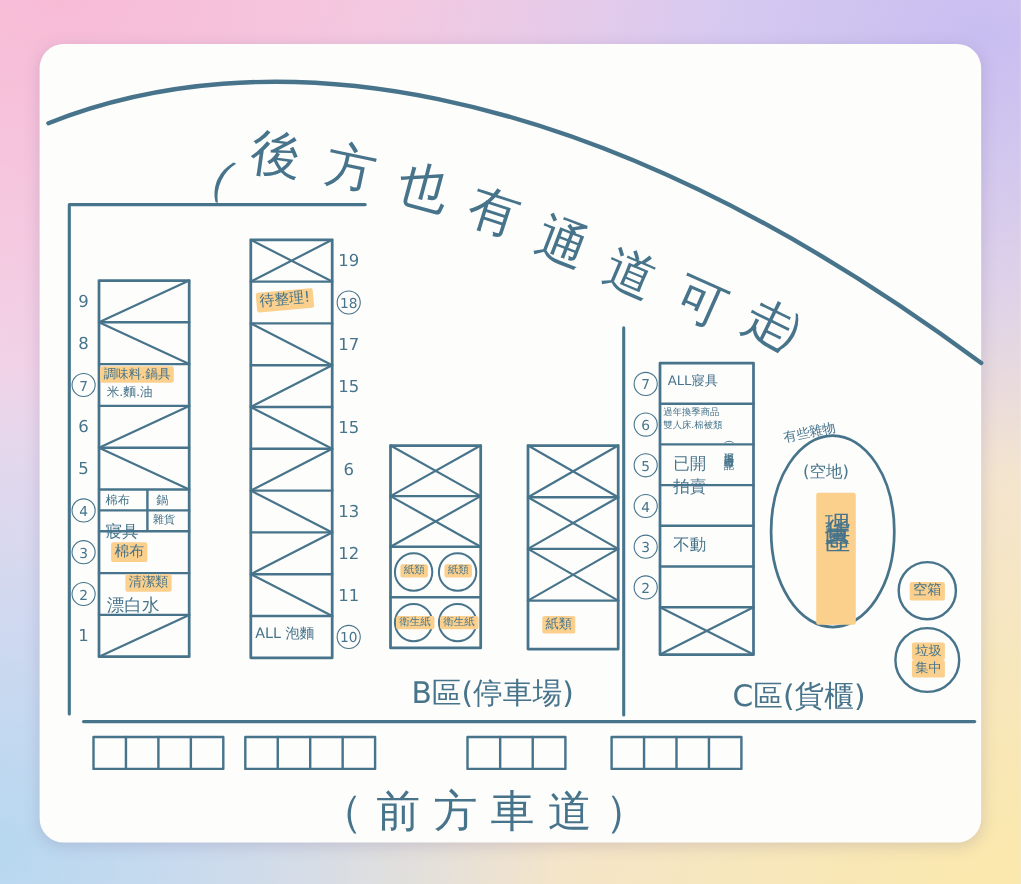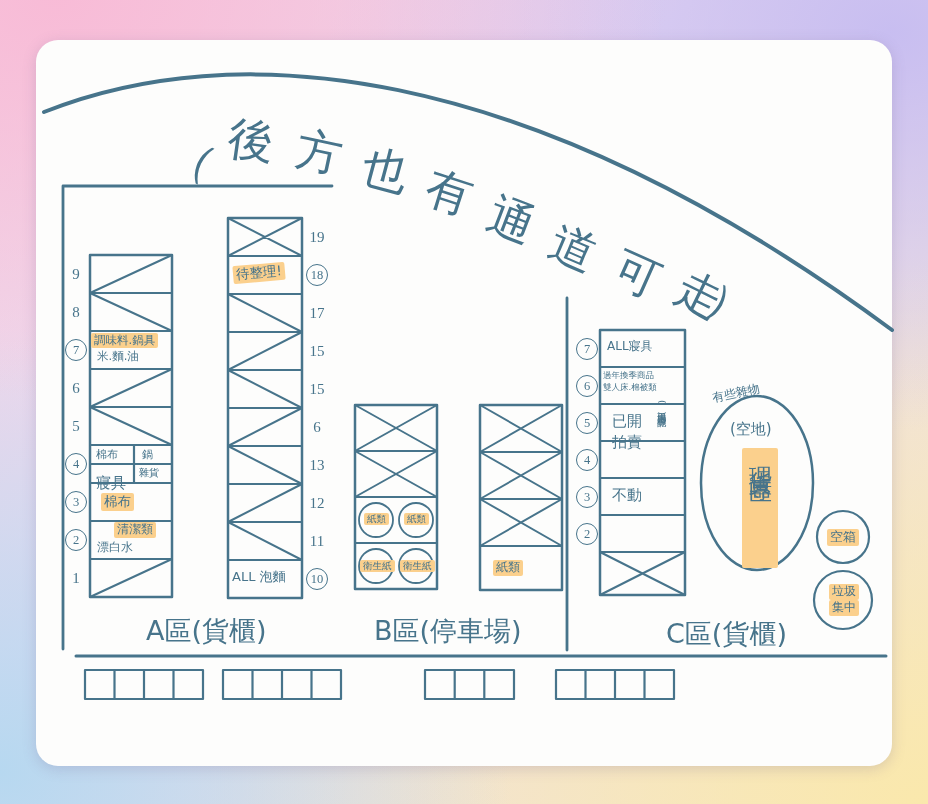--- a/index.html
+++ b/index.html
@@ -20,21 +20,21 @@
     background:var(--card,#fdfdfc); border-radius:22px;
     box-shadow:0 3px 14px rgba(110,90,140,.22);
   }
   svg.strokes { position:absolute; left:0; top:0; color:var(--ink,#47748b); }
 
   .t { position:absolute; color:var(--ink,#47748b); white-space:nowrap; line-height:1.3; }
   .hl { background:var(--hl,#fbd08d); padding:0 3px; border-radius:2px; }
   .vtext { writing-mode:vertical-rl; text-orientation:mixed; }
 
   .num { position:absolute; width:22px; height:22px; display:flex; align-items:center;
-         justify-content:center; color:var(--ink,#47748b); font-size:15px;font-family:Liberation Serif, serif; }
+         justify-content:center; color:var(--ink,#47748b); font-size:15px; }
   .num.circ { border:1.7px solid var(--ink,#47748b); border-radius:50%; font-size:12.5px; }
 
   .arc-ch { position:absolute; color:var(--ink,#47748b); font-size:46px; font-weight:500;
             transform:rotate(var(--r,0deg)); }
   .zlabel { font-size:27px; font-weight:500; }
 </style>
 </head>
 <body>
 
 <div class="stage">
@@ -130,21 +130,21 @@
   <span class="num circ" style="left:306px;top:568px">10</span>
 
   <div class="t hl" style="left:91px;top:333px;font-size:11.5px">調味料.鍋具</div>
   <div class="t" style="left:97px;top:349px;font-size:11.5px">米.麵.油</div>
   <div class="t" style="left:96px;top:448px;font-size:11px">棉布</div>
   <div class="t" style="left:142px;top:448px;font-size:11px">鍋</div>
   <div class="t" style="left:96px;top:474px;font-size:15px">寢具</div>
   <div class="t" style="left:139px;top:466px;font-size:10px">雜貨</div>
   <div class="t hl" style="left:101px;top:493px;font-size:13.5px">棉布</div>
   <div class="t hl" style="left:114px;top:522px;font-size:12px">清潔類</div>
-  <div class="t" style="left:97px;top:540px;font-size:12px">漂白水</div>
+  <div class="t" style="left:97px;top:540px;font-size:16px">漂白水</div>
   <div class="t hl" style="left:233px;top:264px;font-size:13.5px;transform:rotate(-5deg)">待整理!</div>
   <div class="t" style="left:232px;top:569px;font-size:13px">ALL 泡麵</div>
 
   <div class="t hl" style="left:364px;top:513px;font-size:9.5px">紙類</div>
   <div class="t hl" style="left:404px;top:513px;font-size:9.5px">紙類</div>
   <div class="t hl" style="left:360px;top:560px;font-size:9.5px">衛生紙</div>
   <div class="t hl" style="left:400px;top:560px;font-size:9.5px">衛生紙</div>
   <div class="t hl" style="left:493px;top:560px;font-size:12px">紙類</div>
 
   <span class="num circ" style="left:576px;top:338px">7</span>
@@ -163,17 +163,17 @@
   <div class="t vtext" style="left:655px;top:400px;height:118px;font-size:9px;letter-spacing:1px">(現場門上有標記)</div>
 
   <div class="t" style="left:712px;top:386px;font-size:12px;transform:rotate(-12deg)">有些雜物</div>
   <div class="t" style="left:730px;top:420px;font-size:15px">(空地)</div>
   <div class="t vtext hl" style="left:742px;top:448px;height:120px;font-size:23px;font-weight:500;letter-spacing:5px">理貨專區</div>
 
   <div class="t hl" style="left:827px;top:529px;font-size:13px">空箱</div>
   <div class="t hl" style="left:829px;top:584px;font-size:12px">垃圾</div>
   <div class="t hl" style="left:829px;top:600px;font-size:12px">集中</div>
 
-  <div class="t zlabel" style="left:146px;top:613px">A區(貨櫃)</div>
   <div class="t zlabel" style="left:666px;top:616px">C區(貨櫃)</div>
   <div class="t zlabel" style="left:374px;top:613px">B區(停車場)</div>
 
+  <div class="t" style="left:290px;top:712px;font-size:40px;font-weight:500;letter-spacing:12px">（前方車道）</div>
 </div>
 
 </body></html>

